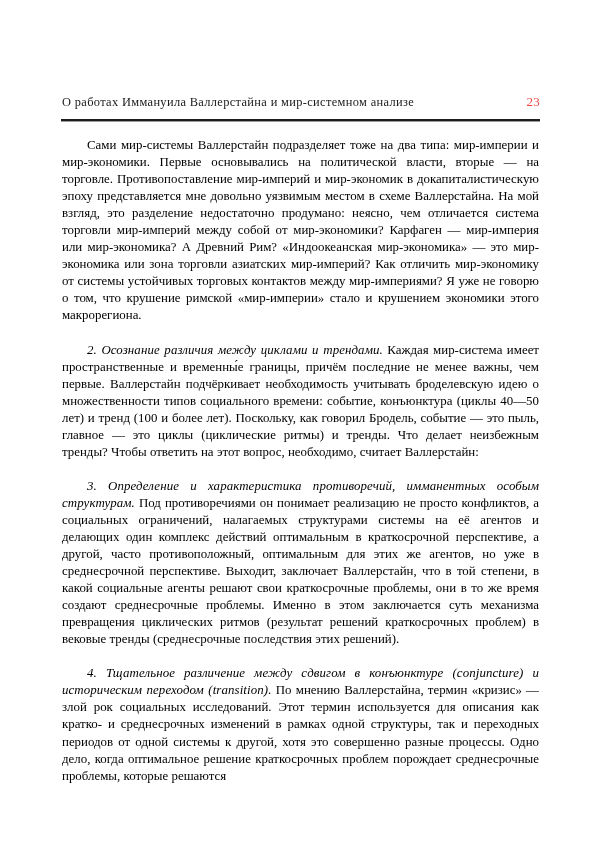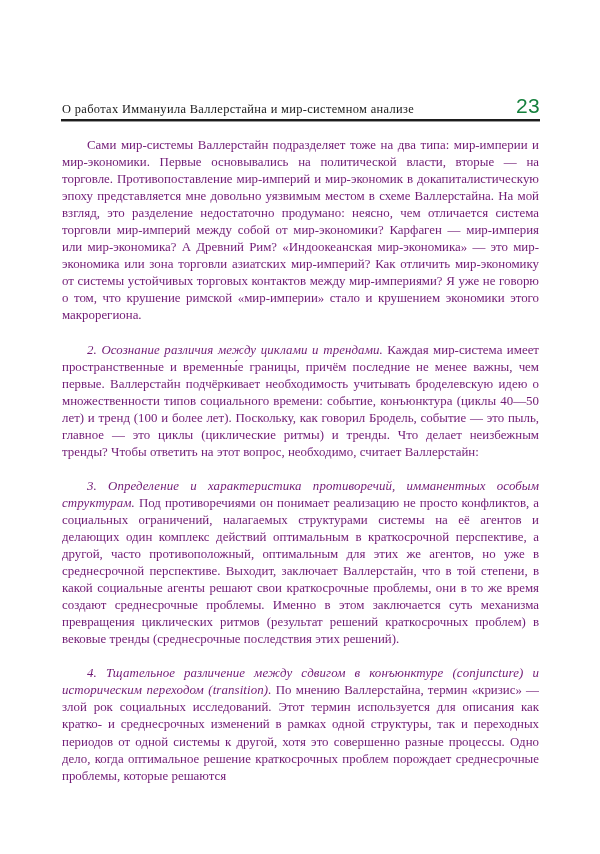--- a/index.html
+++ b/index.html
@@ -33,23 +33,23 @@
     justify-content: space-between;
   }
   .running-head-title {
     font-family: "Liberation Serif", "DejaVu Serif", serif;
     font-size: 12.4px;
     letter-spacing: 0.35px;
     color: #1a1a1a;
     white-space: nowrap;
   }
   .folio {
-    font-family: Liberation Sans, sans-serif;
-    font-size: 21px;
-    color: #15803d;
+    font-family: Liberation Serif, serif;
+    font-size: 13px;
+    color: #ef4444;
     letter-spacing: 0.3px;
   }
   .head-rule {
     position: absolute;
     left: 61px;
     top: 87px;
     width: 479px;
     height: 2.2px;
     background: #1d1d1d;
   }
@@ -67,21 +67,21 @@
     left: 62px;
     top: 105px;
     width: 477px;
   }
   p.para {
     margin: 0 0 0 0;
     text-indent: 25px;
     text-align: justify;
     font-size: 12.9px;
     line-height: 17.05px;
-    color: #701a75;
+    color: #000000;
     hyphens: manual;
     word-spacing: 0.1px;
   }
   p.para + p.para {
     margin-top: 17px;
   }
   .lead {
     font-style: italic;
     font-weight: normal;
     letter-spacing: 0.1px;

